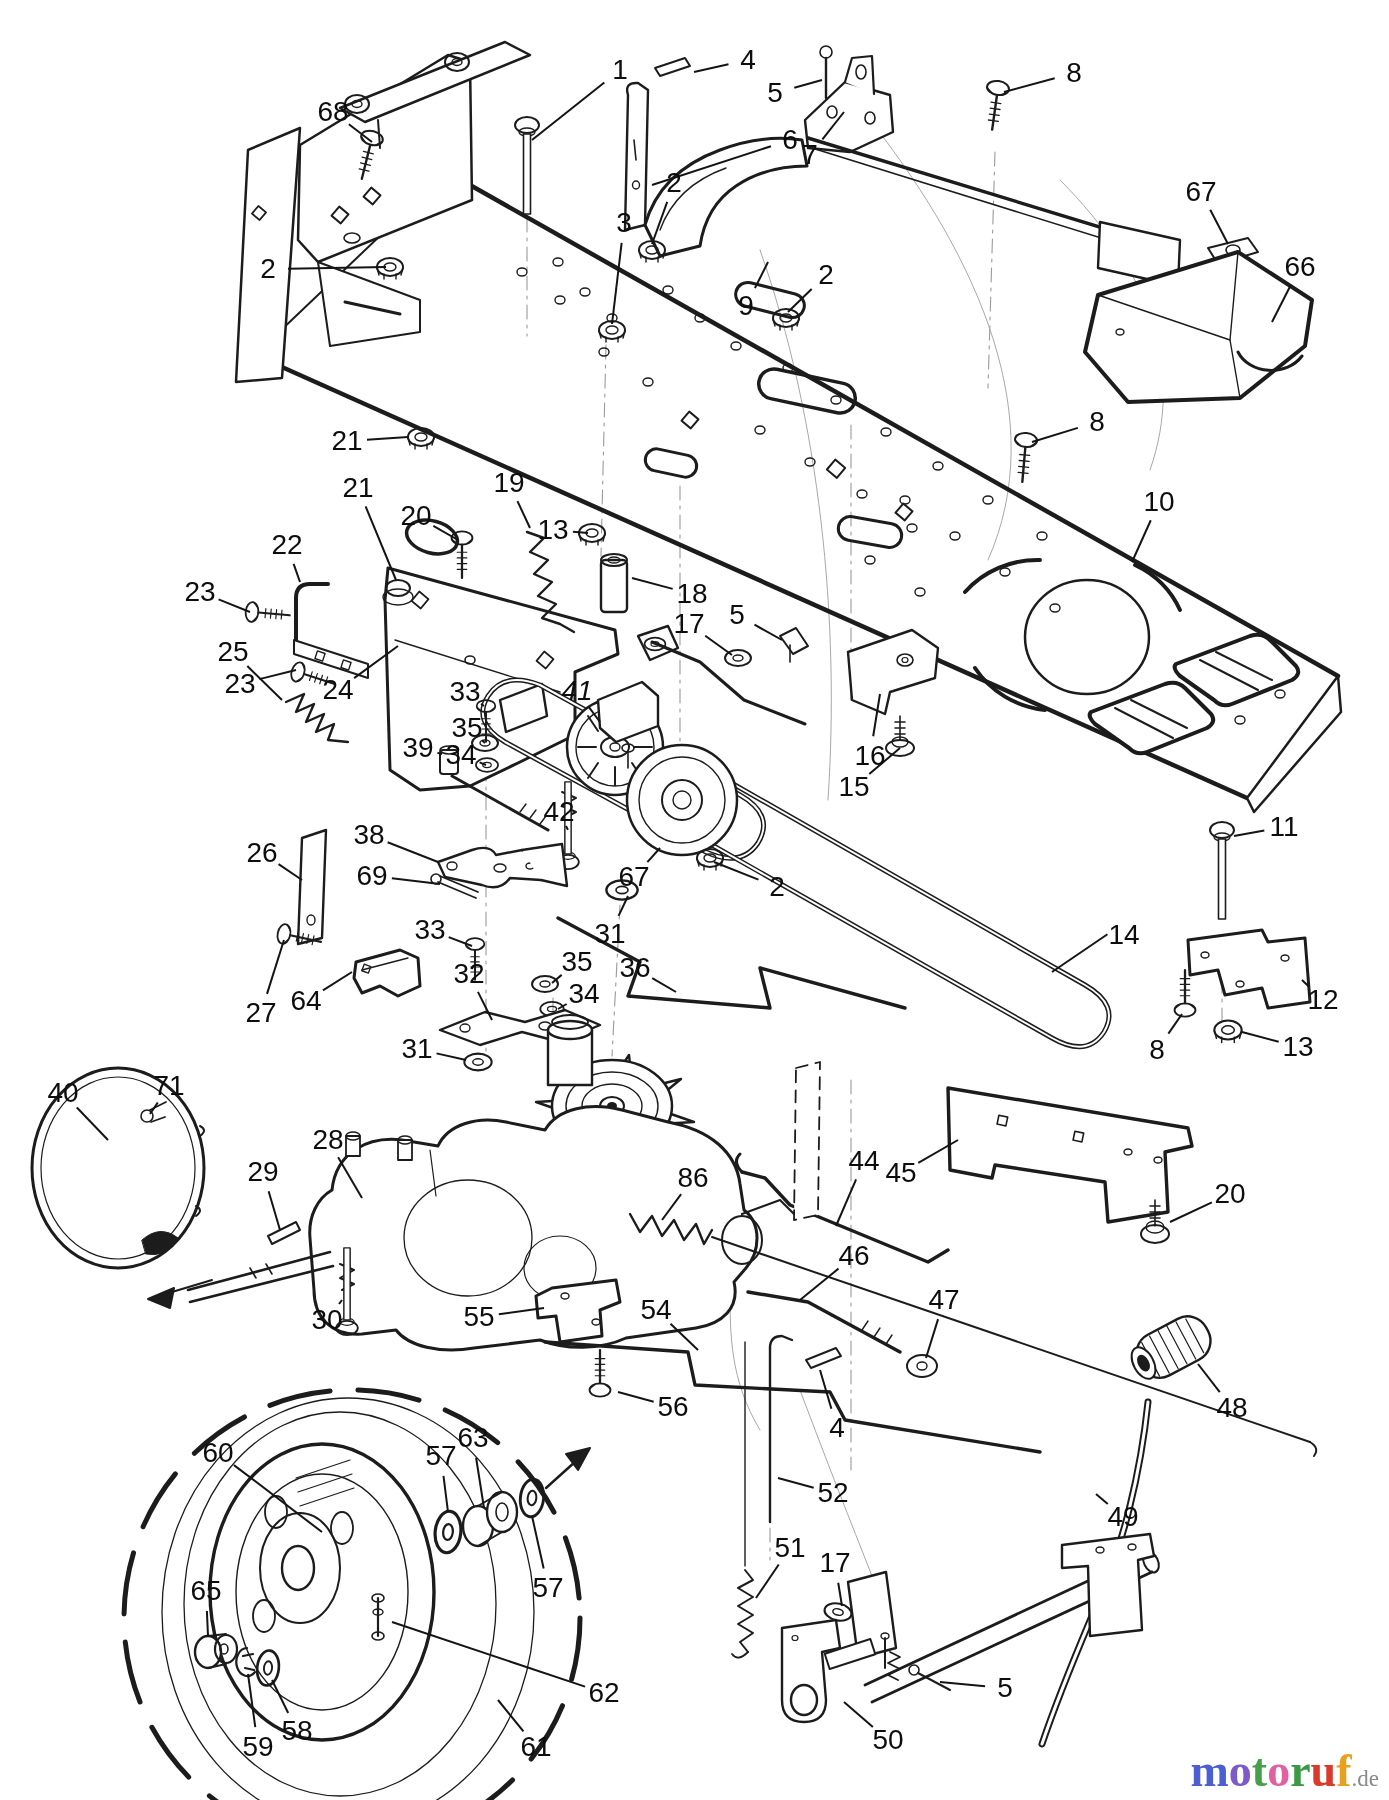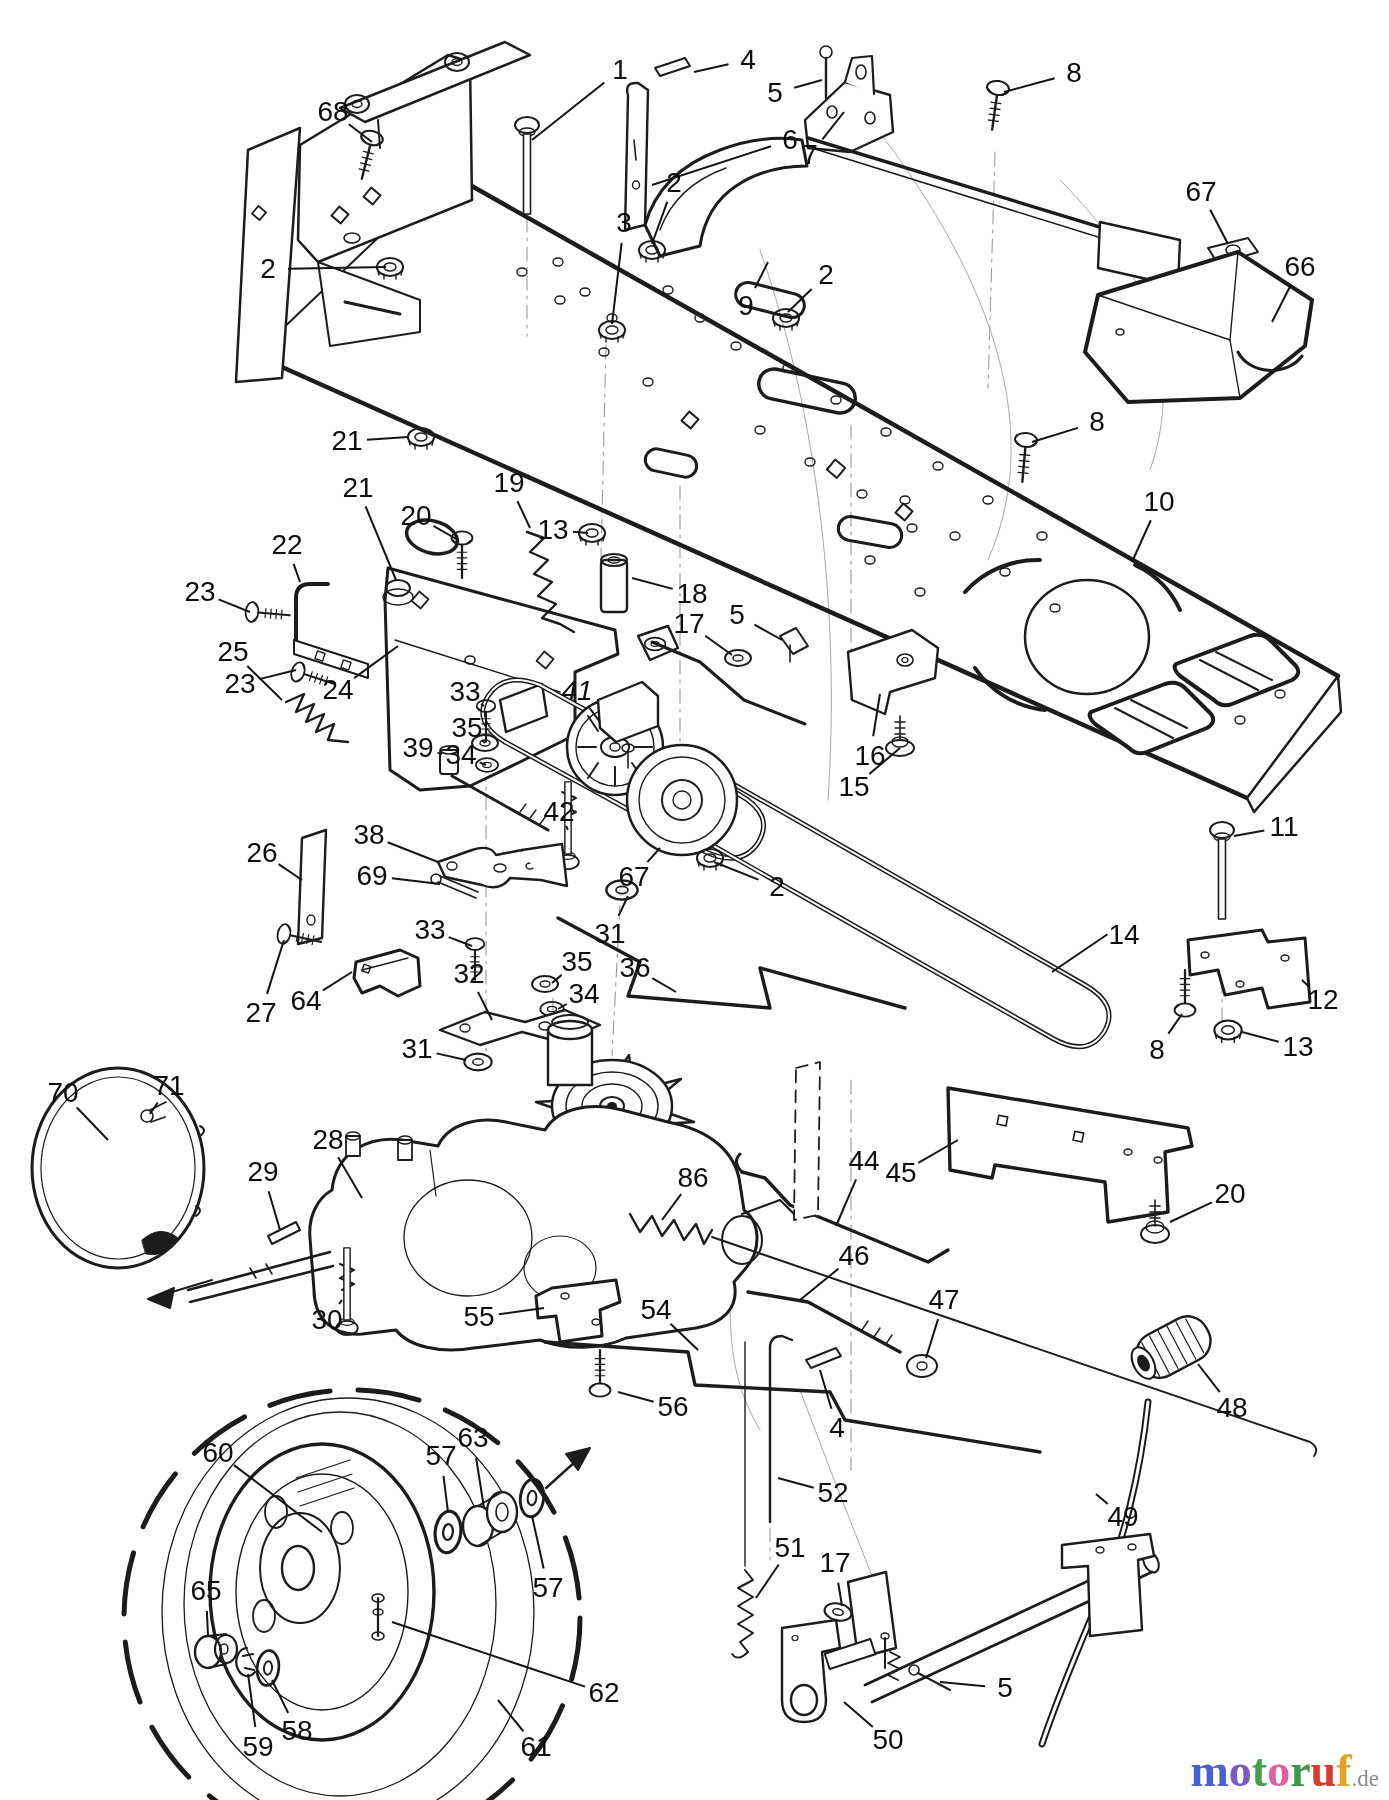--- a/index.html
+++ b/index.html
@@ -550,21 +550,21 @@
       <span class="callout" style="left: 469px; top: 974px;">32</span>
       <span class="callout" style="left: 584px; top: 994px;">34</span>
       <span class="callout" style="left: 262px; top: 853px;">26</span>
       <span class="callout" style="left: 306px; top: 1001px;">64</span>
       <span class="callout" style="left: 261px; top: 1013px;">27</span>
       <span class="callout" style="left: 417px; top: 1049px;">31</span>
       <span class="callout" style="left: 1284px; top: 827px;">11</span>
       <span class="callout" style="left: 1323px; top: 1000px;">12</span>
       <span class="callout" style="left: 1157px; top: 1050px;">8</span>
       <span class="callout" style="left: 1298px; top: 1047px;">13</span>
-      <span class="callout" style="left: 63px; top: 1093px;">70</span>
+      <span class="callout" style="left: 63px; top: 1093px;">40</span>
       <span class="callout" style="left: 169px; top: 1086px;">71</span>
       <span class="callout" style="left: 328px; top: 1140px;">28</span>
       <span class="callout" style="left: 263px; top: 1172px;">29</span>
       <span class="callout" style="left: 693px; top: 1178px;">86</span>
       <span class="callout" style="left: 864px; top: 1161px; text-align: right;">44</span>
       <span class="callout" style="left: 901px; top: 1173px;">45</span>
       <span class="callout" style="left: 854px; top: 1256px;">46</span>
       <span class="callout" style="left: 327px; top: 1320px;">30</span>
       <span class="callout" style="left: 479px; top: 1317px;">55</span>
       <span class="callout" style="left: 656px; top: 1310px;">54</span>

